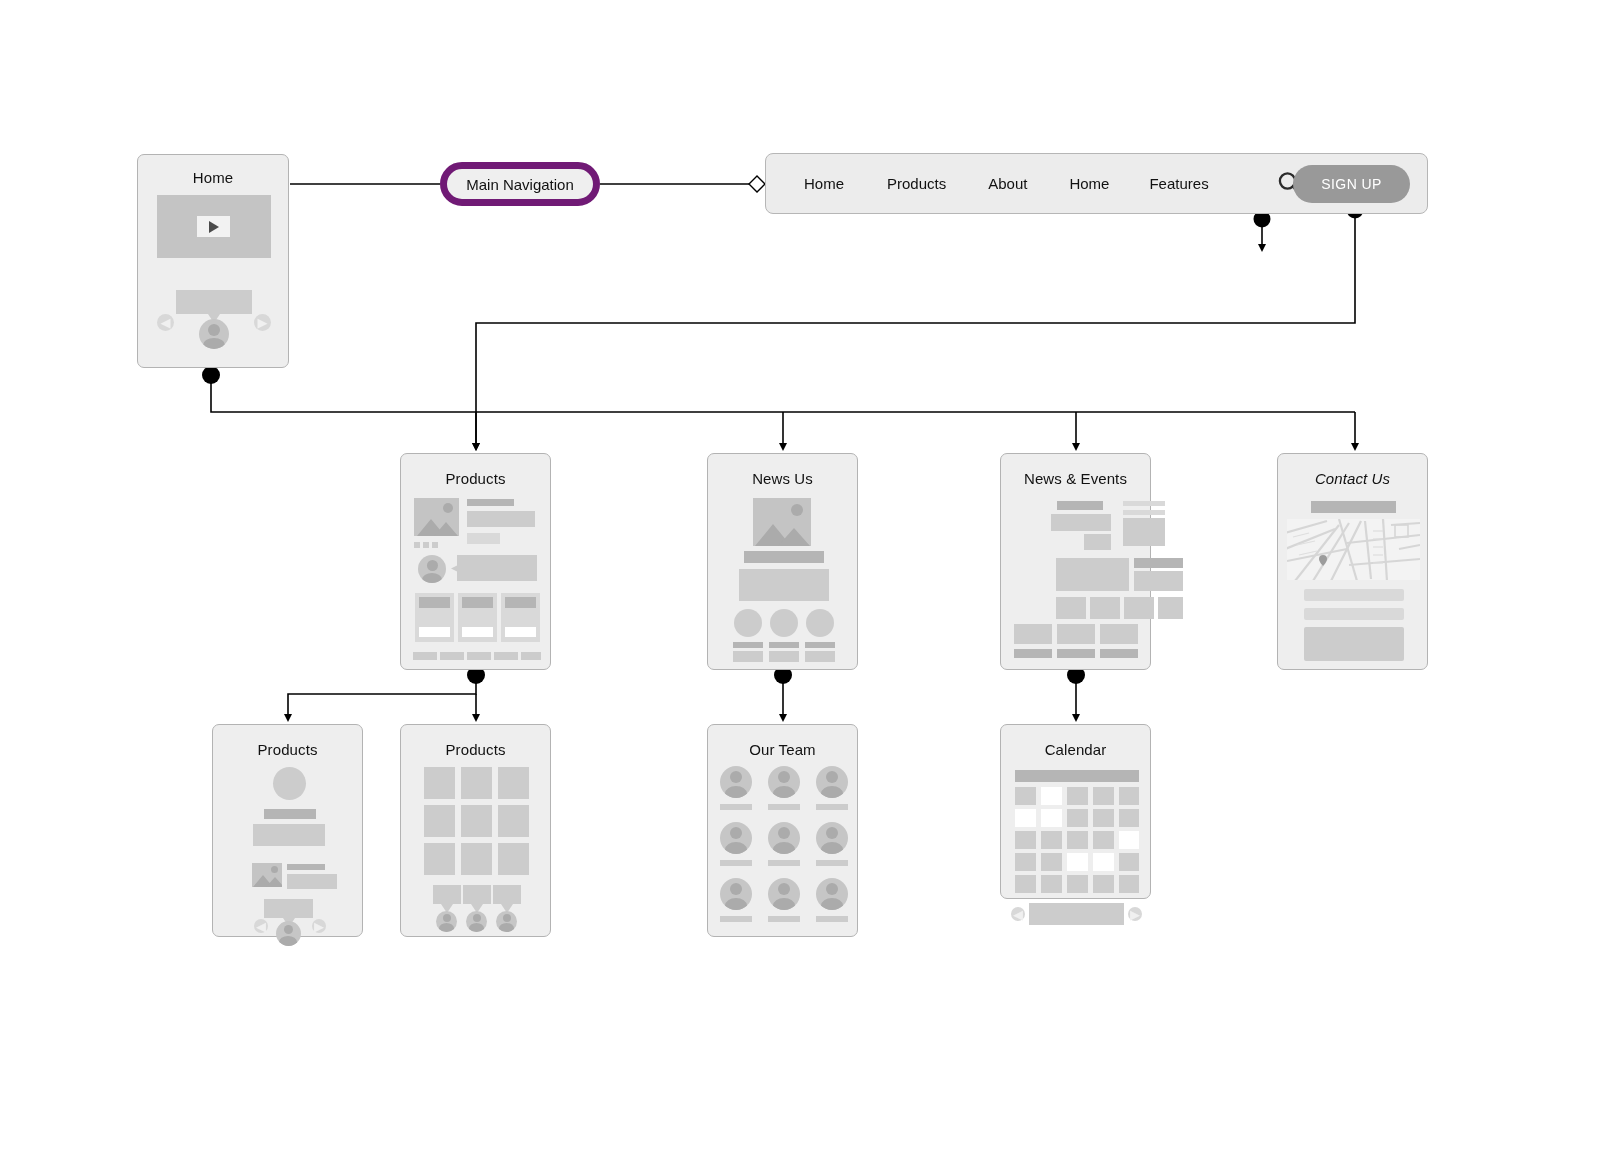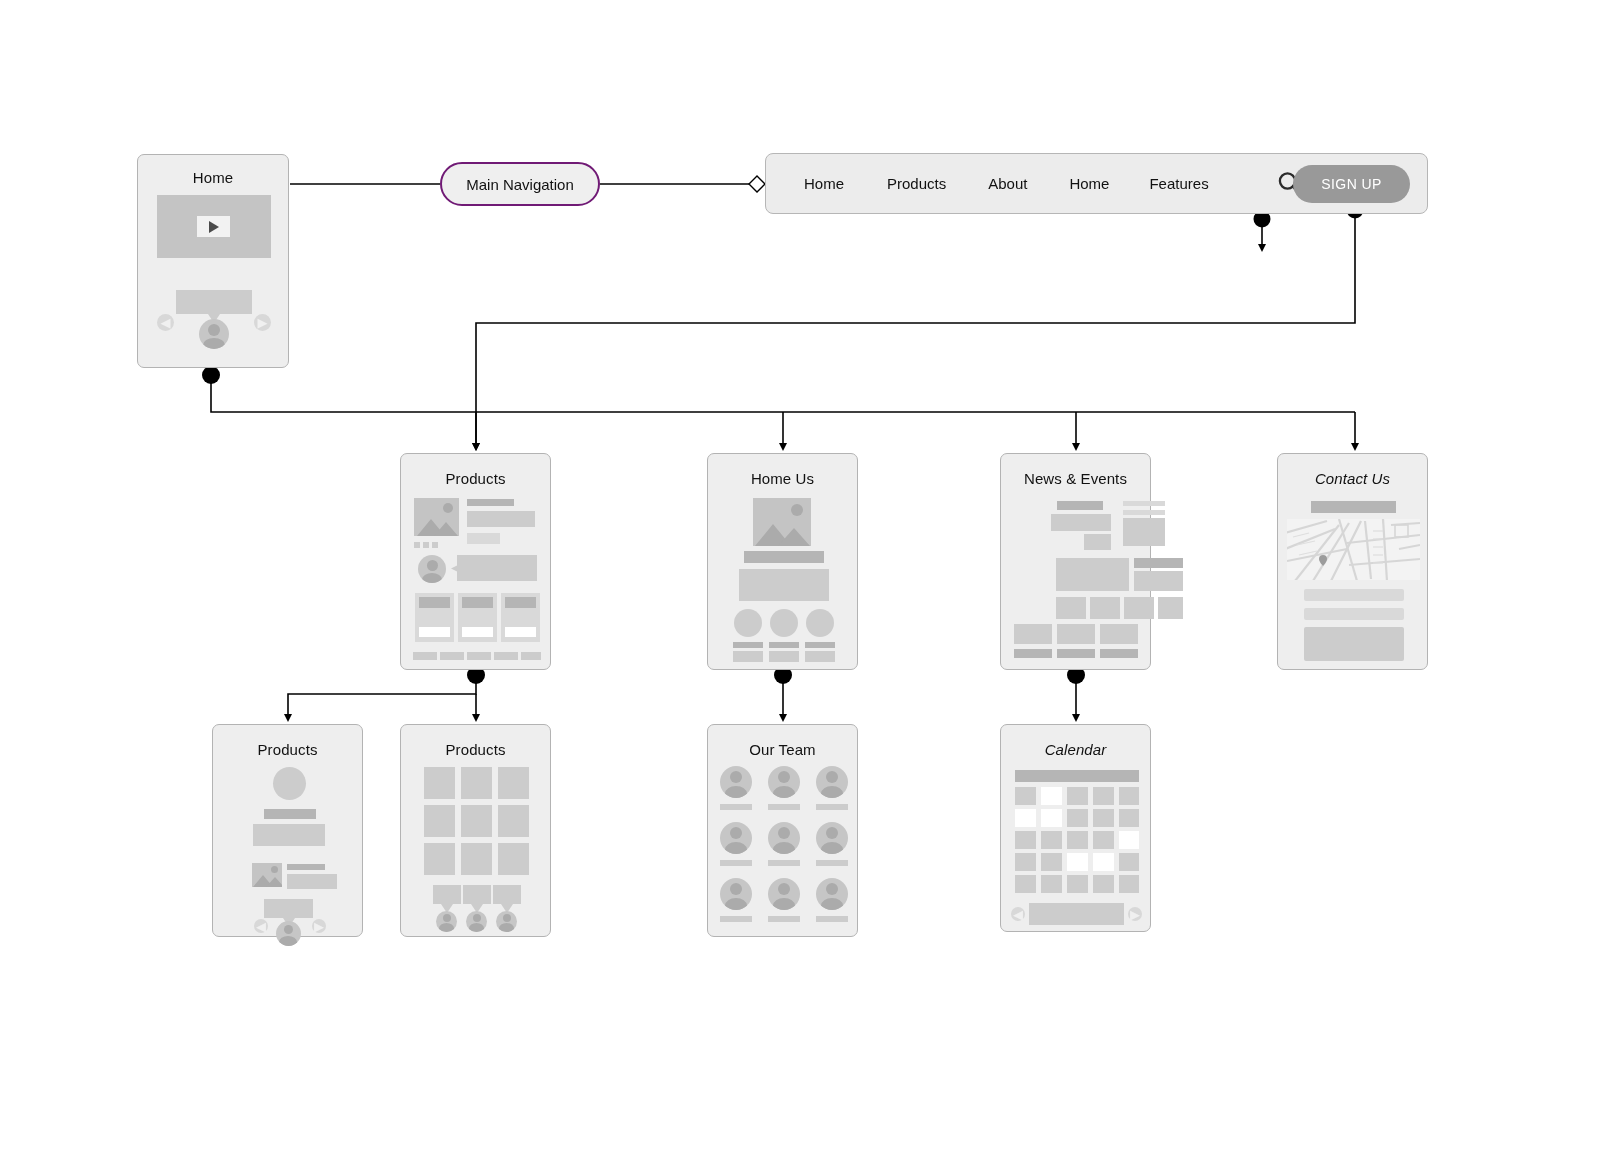--- a/index.html
+++ b/index.html
@@ -6,21 +6,21 @@
   body{width:1624px;height:1160px;position:relative;overflow:hidden;
        font-family:"Liberation Sans","DejaVu Sans",sans-serif;color:#000;}
   .canvas{position:absolute;inset:0;}
   svg.wires{position:absolute;left:0;top:0;width:1624px;height:1160px;pointer-events:none;}
 
   
   .card{position:absolute;background:#eeeeee;border:1px solid #b3b3b3;border-radius:7px;
         box-sizing:border-box;}
   .card-title{position:absolute;left:0;right:0;text-align:center;font-size:15px;color:#111;
               letter-spacing:.1px;}
-  .node-pill{position:absolute;background:#efefef;border:2px solid #701a75;border-radius:22px;
+  .node-pill{position:absolute;background:#efefef;border:7px solid #701a75;border-radius:22px;
              display:flex;align-items:center;justify-content:center;font-size:15px;color:#111;
              box-sizing:border-box;}
   .navbar{position:absolute;background:#ececec;border:1px solid #b6b6b6;border-radius:8px;
           box-sizing:border-box;display:flex;align-items:center;}
   .navlink{font-size:15px;color:#111;white-space:nowrap;}
   .signup{background:#999999;color:#ffffff;border-radius:22px;display:flex;align-items:center;
           justify-content:center;font-size:14px;letter-spacing:.4px;}
   .searchbox{position:absolute;background:#efefef;border:1px solid #c9c9c9;border-radius:6px;
              box-sizing:border-box;display:flex;align-items:center;}
   .searchph{font-family:"Liberation Serif","DejaVu Serif",serif;font-size:17px;color:#c2c2c2;
@@ -159,21 +159,21 @@
     <div class="ph-w" style="left:104px;top:173px;width:31px;height:10px;"></div>
 
     <div class="ph" style="left:12px;top:198px;width:24px;height:8px;"></div>
     <div class="ph" style="left:39px;top:198px;width:24px;height:8px;"></div>
     <div class="ph" style="left:66px;top:198px;width:24px;height:8px;"></div>
     <div class="ph" style="left:93px;top:198px;width:24px;height:8px;"></div>
     <div class="ph" style="left:120px;top:198px;width:20px;height:8px;"></div>
   </div>
 
   <div class="card" style="left:707px;top:453px;width:151px;height:217px;">
-    <div class="card-title" style="top:16px;">Home Us</div>
+    <div class="card-title" style="top:16px;">News Us</div>
     <div class="imgph" style="left:45px;top:44px;width:58px;height:48px;">
       <div class="sun" style="right:8px;top:6px;width:12px;height:12px;"></div>
       <div class="mt" style="left:2px;bottom:0;border-width:0 18px 22px 18px;"></div>
       <div class="mt" style="left:25px;bottom:0;border-width:0 16px 18px 16px;"></div>
     </div>
     <div class="ph-d" style="left:36px;top:97px;width:80px;height:12px;"></div>
     <div class="ph" style="left:31px;top:115px;width:90px;height:32px;"></div>
     <div class="circ" style="left:26px;top:155px;width:28px;height:28px;"></div>
     <div class="circ" style="left:62px;top:155px;width:28px;height:28px;"></div>
     <div class="circ" style="left:98px;top:155px;width:28px;height:28px;"></div>
@@ -343,21 +343,21 @@
     </div>
     <div class="avatar" style="left:108px;top:153px;width:32px;height:32px;">
       <i class="h" style="left:10px;top:5px;width:12px;height:12px;"></i>
       <i class="b" style="left:5px;top:20px;width:22px;height:15px;"></i>
     </div>
     <div class="ph" style="left:12px;top:191px;width:32px;height:6px;"></div>
     <div class="ph" style="left:60px;top:191px;width:32px;height:6px;"></div>
     <div class="ph" style="left:108px;top:191px;width:32px;height:6px;"></div>
   </div>
 
-  <div class="card" style="left:1000px;top:724px;width:151px;height:208px;font-style:italic;">
+  <div class="card" style="left:1000px;top:724px;width:151px;height:175px;">
     <div class="card-title" style="top:16px;">Calendar</div>
     <div class="ph-d" style="left:14px;top:45px;width:124px;height:12px;"></div>
 
     <div class="ph" style="left:14px;top:62px;width:21px;height:18px;"></div>
     <div class="ph-w" style="left:40px;top:62px;width:21px;height:18px;"></div>
     <div class="ph" style="left:66px;top:62px;width:21px;height:18px;"></div>
     <div class="ph" style="left:92px;top:62px;width:21px;height:18px;"></div>
     <div class="ph" style="left:118px;top:62px;width:20px;height:18px;"></div>
 
     <div class="ph-w" style="left:14px;top:84px;width:21px;height:18px;"></div>

